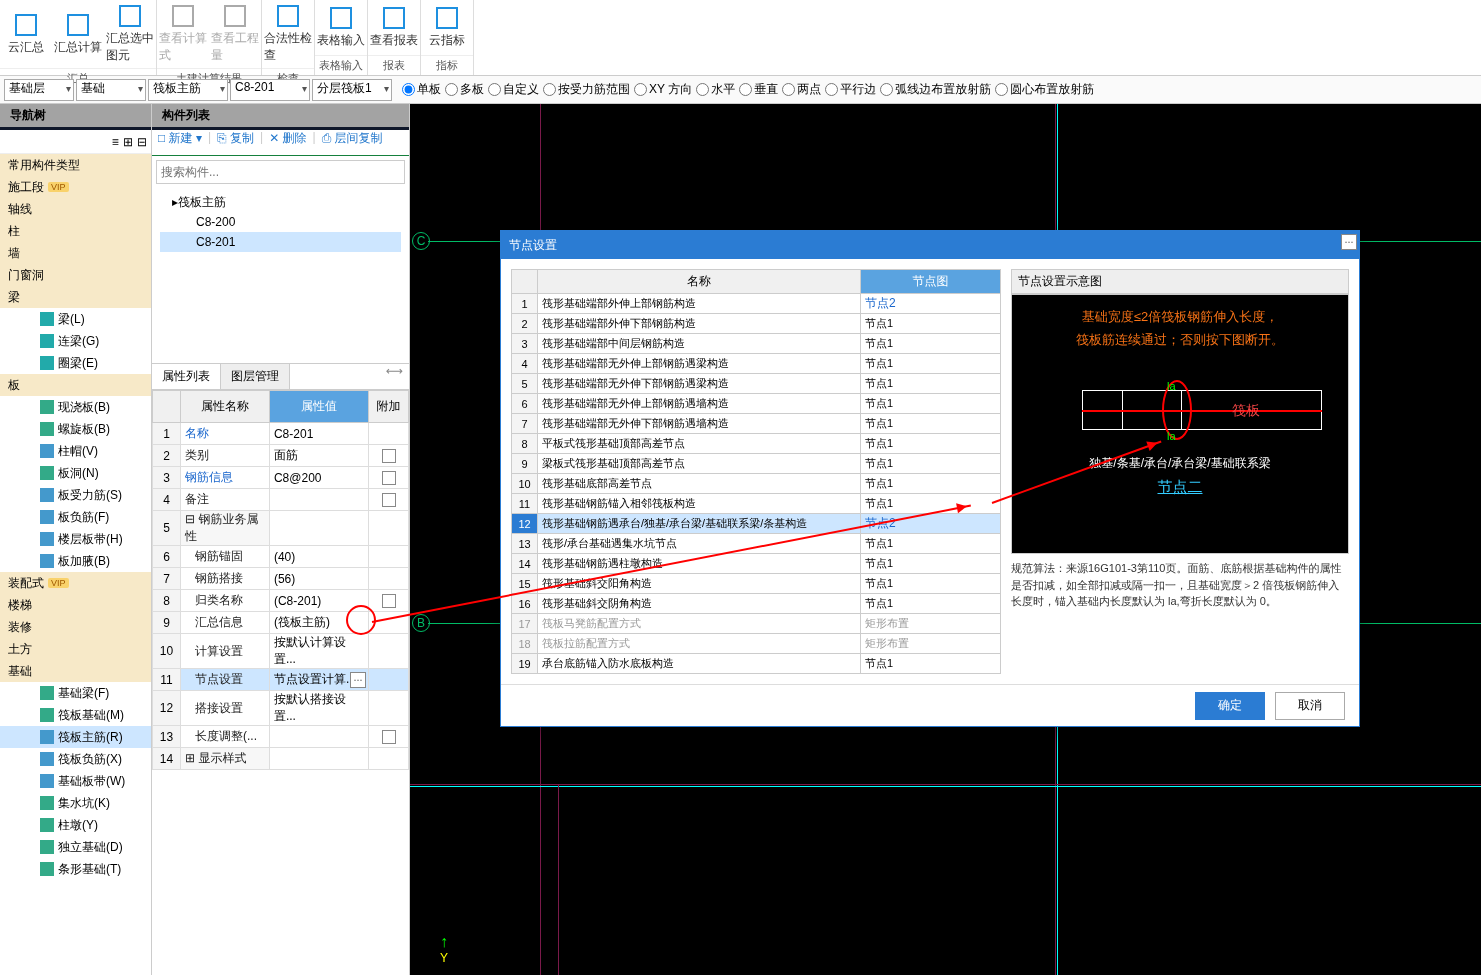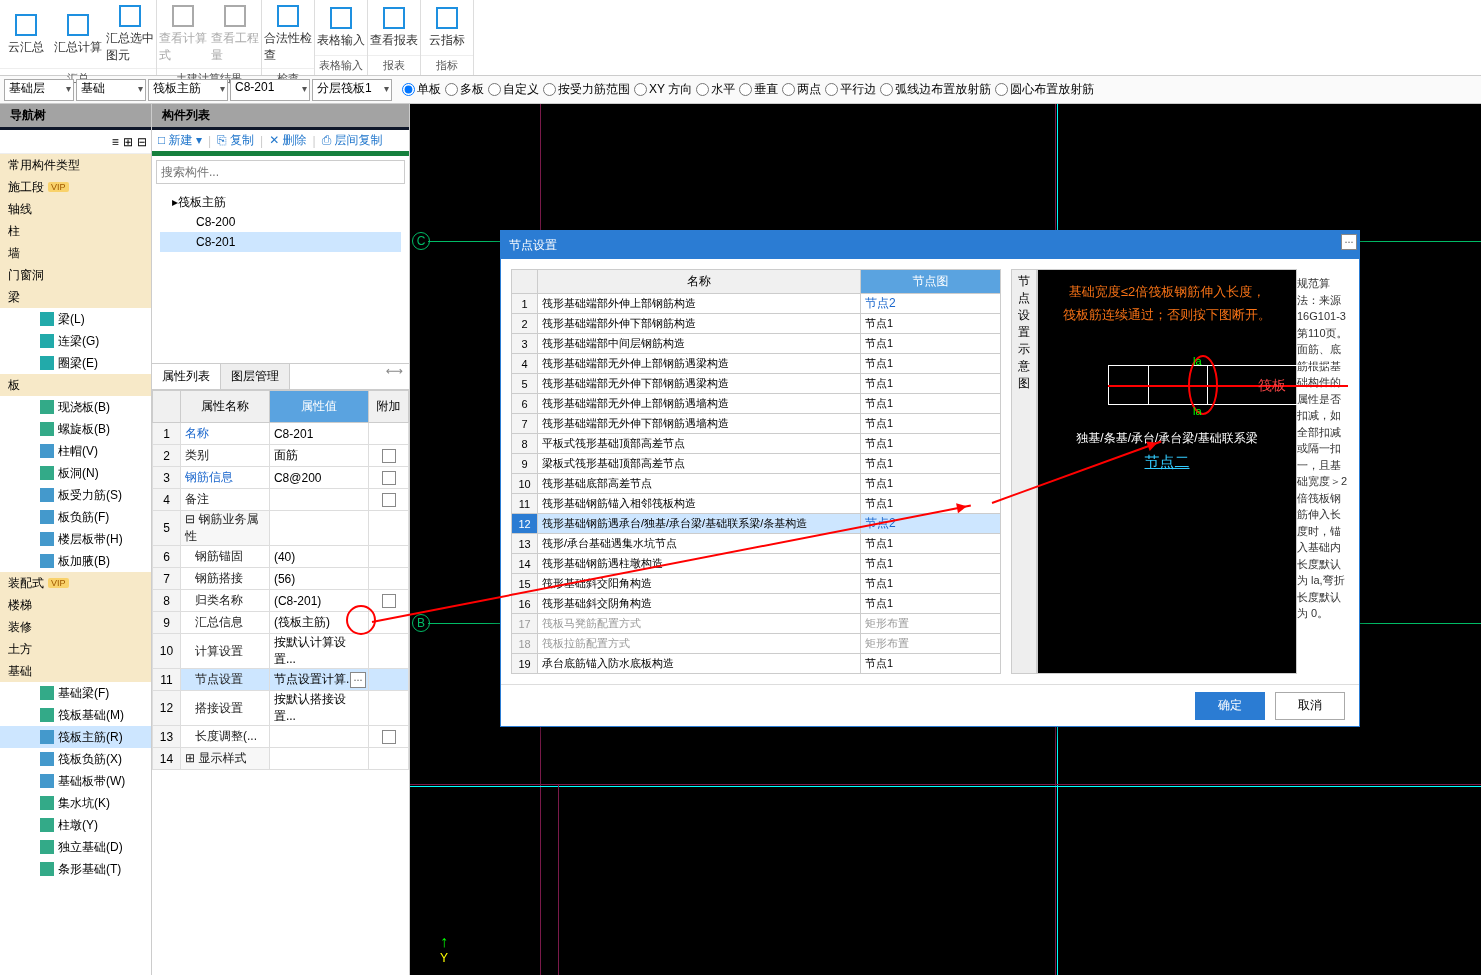--- a/index.html
+++ b/index.html
@@ -22,21 +22,21 @@
 .nav-toolbar { height:24px; border-bottom:1px solid #eee; display:flex; align-items:center; justify-content:flex-end; gap:4px; padding:0 4px; }
 .nav-items { flex:1; overflow:auto; }
 .nav-item { height:22px; display:flex; align-items:center; padding-left:8px; cursor:pointer; }
 .nav-item.ind2 { padding-left:40px; }
 .nav-item.sel { background:#cde6ff; }
 .nav-item.band { background:#f7e9c8; }
 .nav-icon { width:14px; height:14px; margin-right:4px; }
 .vip { background:#f9d26b; color:#a05a00; font-size:9px; padding:0 3px; border-radius:2px; margin-left:4px; }
 .midcol { width:258px; border-right:1px solid #ccc; display:flex; flex-direction:column; }
 .complist { flex:0 0 260px; display:flex; flex-direction:column; border-bottom:1px solid #ccc; }
-.cl-toolbar { height:26px; border-bottom:5px solid #15803d; display:flex; align-items:center; gap:6px; padding:0 6px; }
+.cl-toolbar { height:26px; border-bottom:1px solid #15803d; display:flex; align-items:flex-start; gap:6px; padding:0 6px; }
 .cl-btn { display:flex; align-items:center; gap:2px; color:#2277cc; cursor:pointer; }
 .cl-search { height:24px; border:1px solid #ccc; margin:4px; padding:0 4px; color:#888; }
 .cl-tree { padding:4px 8px; }
 .cl-node { height:20px; display:flex; align-items:center; padding-left:12px; }
 .cl-node.ind { padding-left:36px; }
 .cl-node.sel { background:#cde6ff; }
 .proppanel { flex:1; display:flex; flex-direction:column; }
 .tabs { height:26px; display:flex; border-bottom:1px solid #ccc; }
 .tab { padding:0 10px; display:flex; align-items:center; border-right:1px solid #ccc; background:#eee; }
 .tab.active { background:#fff; }
@@ -63,21 +63,21 @@
 .dlg-body { display:flex; padding:10px; gap:10px; }
 .dlg-table { flex:0 0 490px; }
 .dlg-table table { width:100%; border-collapse:collapse; }
 .dlg-table th { background:#f0f0f0; border:1px solid #ccc; height:24px; font-weight:normal; }
 .dlg-table th.nodecol { background:#5aa3e0; color:#fff; }
 .dlg-table td { border:1px solid #ccc; height:20px; padding:0 4px; font-size:11px; }
 .dlg-table td.idx { background:#f4f4f4; text-align:center; width:26px; }
 .dlg-table tr.sel td { background:#cde6ff; }
 .dlg-table tr.sel td.idx { background:#2b7cd3; color:#fff; }
 .dlg-table tr.dis td { color:#999; }
-.dlg-right { flex:1; display:flex; }
+.dlg-right { flex:1; display:flex; flex-direction:column; }
 .preview-hd { background:#eee; border:1px solid #ccc; padding:3px 6px; }
 .preview { flex:0 0 260px; background:#000; border:1px solid #ccc; color:#fff; position:relative; padding:10px; }
 .preview-txt { text-align:center; color:#f97316; font-size:13px; line-height:1.8; }
 .preview-diagram { position:relative; height:140px; margin-top:8px; }
 .desc { font-size:11px; color:#333; padding:6px 0; line-height:1.5; }
 .dlg-foot { height:42px; display:flex; align-items:center; justify-content:flex-end; gap:10px; padding:0 14px; border-top:1px solid #ddd; }
 .btn { height:28px; padding:0 22px; border:1px solid #aaa; background:#fff; cursor:pointer; }
 .btn.primary { background:#2b7cd3; color:#fff; border-color:#2b7cd3; }
 .arrow-line { position:absolute; height:2px; background:red; transform-origin:left center; }
 .arrow-line::after { content:""; position:absolute; right:-1px; top:-4px; border:5px solid transparent; border-left:10px solid red; }

